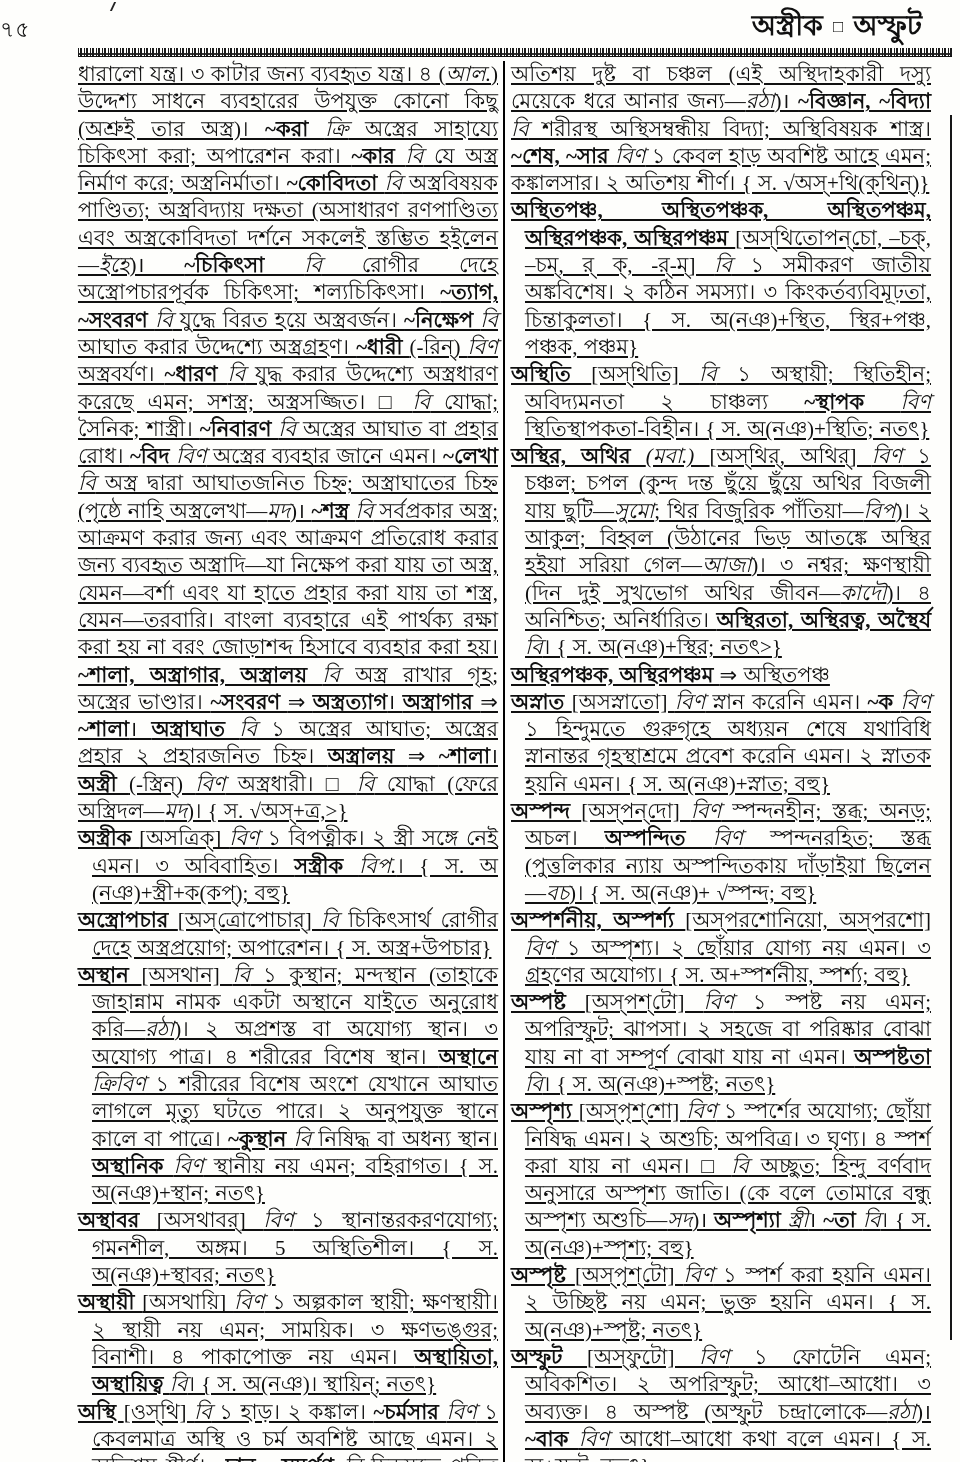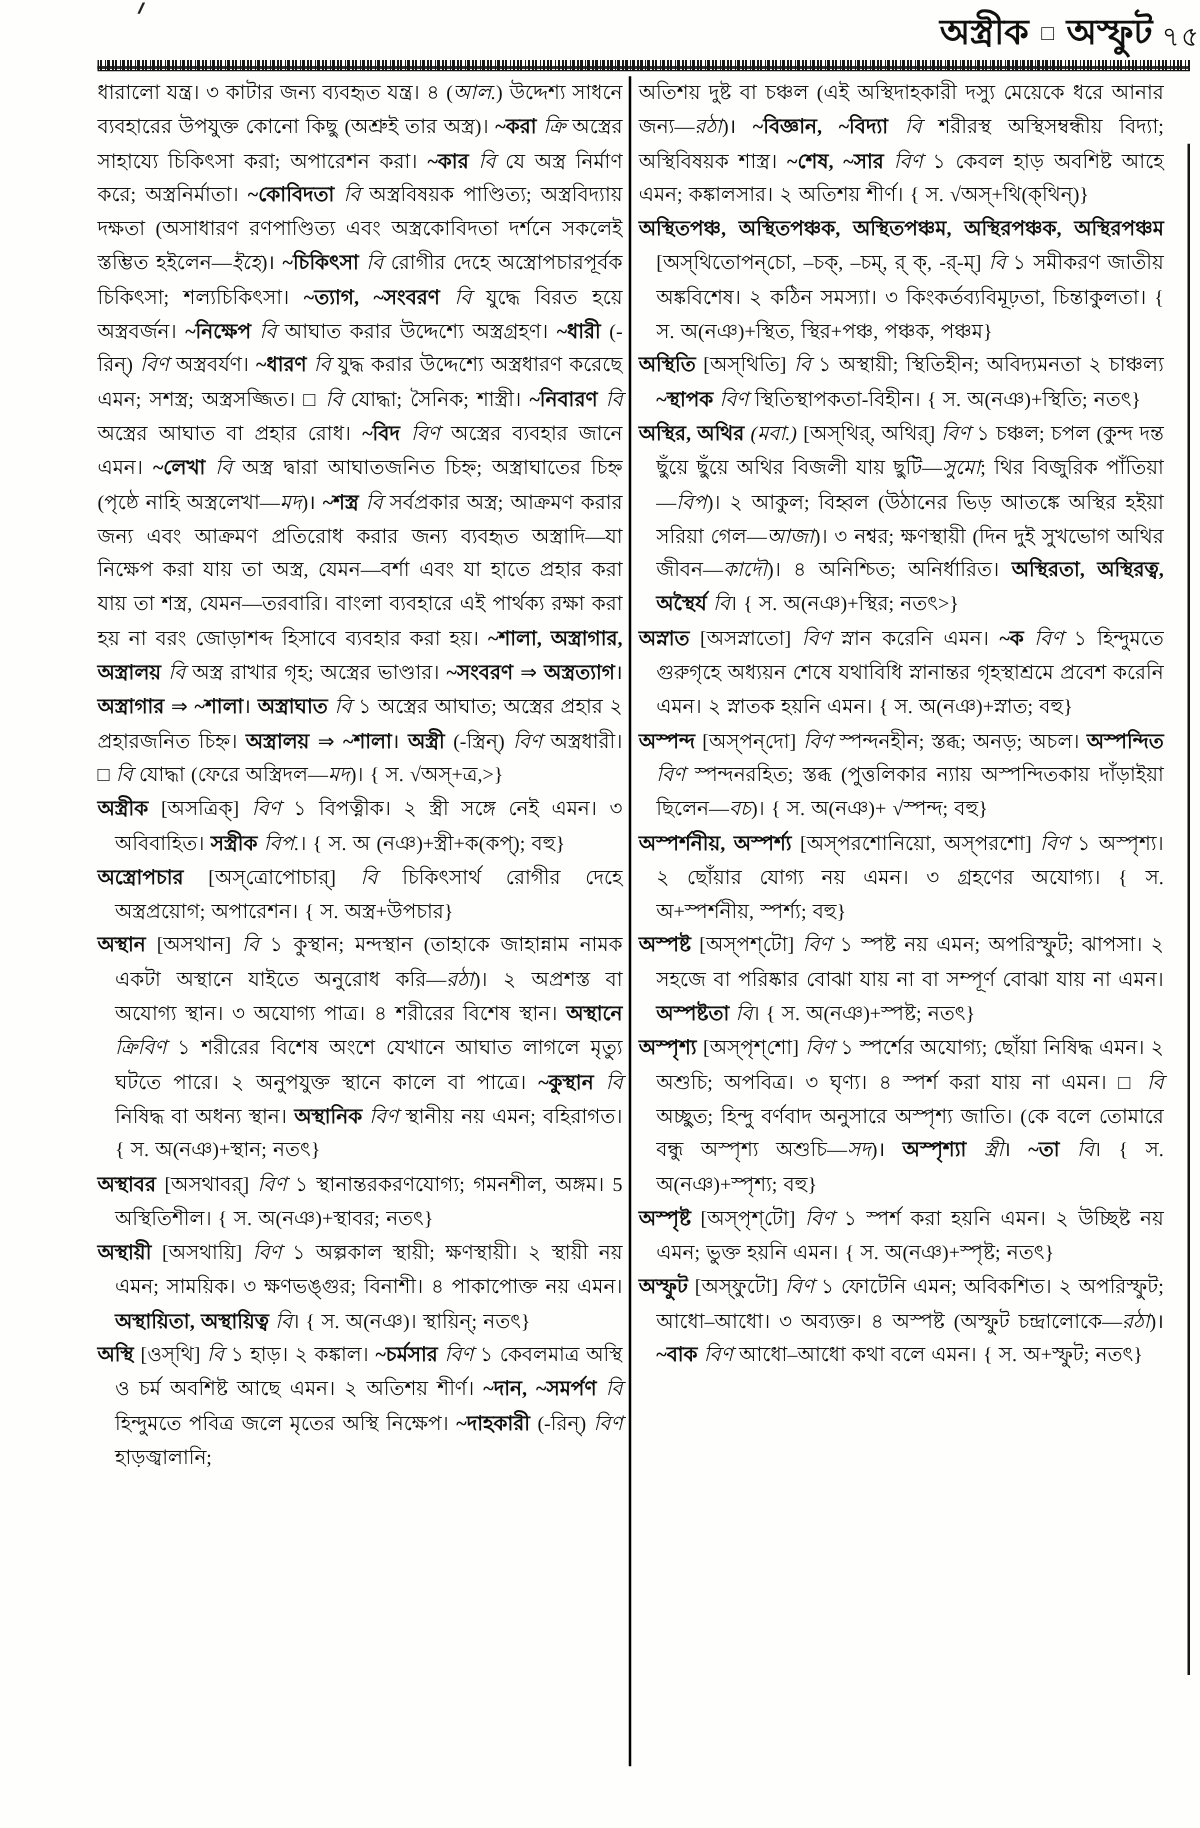--- a/index.html
+++ b/index.html
@@ -16,21 +16,21 @@
   .scan-mark {
     position: absolute; left: 112px; top: 2px;
     width: 10px; height: 9px;
     border-left: 2px solid #222;
     transform: skewX(-25deg);
   }
 
   .header { position: relative; height: 46px; }
   .pageno {
     position: absolute; left: 0; right: 0; top: 12px;
-    text-align: right;
+    text-align: left;
     font-size: 22px; letter-spacing: 1px;
   }
   .guide {
     position: absolute; right: 38px; top: 4px;
     font-size: 28px; font-weight: bold;
     white-space: nowrap;
     text-align: right;
   }
   .guide .sq {
     font-weight: normal; font-size: 17px;
@@ -57,26 +57,27 @@
     margin: 0 6px 0 5px;
     min-height: 1352px;
   }
   .edge-line {
     position: absolute; right: 8px; top: 115px;
     width: 2px; height: 1225px; background: #151515;
   }
 
   p.entry {
     margin: 0;
-    font-size: 16px;
+    font-size: 21px;
     line-height: 27.3px;
     text-align: justify;
     padding-left: 14px;
     text-indent: -14px;
     word-spacing: 1px;
+    text-decoration: underline;
   }
   p.entry.cont { padding-left: 0; text-indent: 0; }
   .b { font-weight: bold; }
   .i { font-style: italic; }
 </style>
 </head>
 <body>
 
 <div class="page">
   <div class="scan-mark"></div>
@@ -99,20 +100,21 @@
         <p class="entry"><span class="b">অস্থাবর </span><span>[অসথাবর্] </span><span class="i">বিণ</span><span> ১ স্থানান্তরকরণযোগ্য; গমনশীল, অঙ্গম। 5 অস্থিতিশীল। { স. অ(নঞ)+স্থাবর; নতৎ}</span></p>
         <p class="entry"><span class="b">অস্থায়ী </span><span>[অসথায়ি] </span><span class="i">বিণ</span><span> ১ অল্পকাল স্থায়ী; ক্ষণস্থায়ী। ২ স্থায়ী নয় এমন; সাময়িক। ৩ ক্ষণভঙ্গুর; বিনাশী। ৪ পাকাপোক্ত নয় এমন। </span><span class="b">অস্থায়িতা, অস্থায়িত্ব </span><span class="i">বি</span><span>। { স. অ(নঞ)। স্থায়িন্; নতৎ}</span></p>
         <p class="entry"><span class="b">অস্থি </span><span>[ওস্‌থি] </span><span class="i">বি</span><span> ১ হাড়। ২ কঙ্কাল। </span><span class="b">~চর্মসার </span><span class="i">বিণ</span><span> ১ কেবলমাত্র অস্থি ও চর্ম অবশিষ্ট আছে এমন। ২ অতিশয় শীর্ণ। </span><span class="b">~দান, ~সমর্পণ </span><span class="i">বি</span><span> হিন্দুমতে পবিত্র জলে মৃতের অস্থি নিক্ষেপ। </span><span class="b">~দাহকারী </span><span>(-রিন্) </span><span class="i">বিণ</span><span> হাড়জ্বালানি;</span></p>
       </div>
     <div class="divider"></div>
     <div class="col" id="col-right">
         <p class="entry cont"><span>অতিশয় দুষ্ট বা চঞ্চল (এই অস্থিদাহকারী দস্যু মেয়েকে ধরে আনার জন্য—</span><span class="i">রঠা</span><span>)। </span><span class="b">~বিজ্ঞান, ~বিদ্যা </span><span class="i">বি</span><span> শরীরস্থ অস্থিসম্বন্ধীয় বিদ্যা; অস্থিবিষয়ক শাস্ত্র। </span><span class="b">~শেষ, ~সার </span><span class="i">বিণ</span><span> ১ কেবল হাড় অবশিষ্ট আহে এমন; কঙ্কালসার। ২ অতিশয় শীর্ণ। { স. √অস্+থি(ক্‌থিন্)}</span></p>
         <p class="entry"><span class="b">অস্থিতপঞ্চ, অস্থিতপঞ্চক, অস্থিতপঞ্চম, অস্থিরপঞ্চক, অস্থিরপঞ্চম </span><span>[অস্‌থিতোপন্‌চো, –চক্, –চম্, র্ ক্, -র্-ম্] </span><span class="i">বি</span><span> ১ সমীকরণ জাতীয় অঙ্কবিশেষ। ২ কঠিন সমস্যা। ৩ কিংকর্তব্যবিমূঢ়তা, চিন্তাকুলতা। { স. অ(নঞ)+স্থিত, স্থির+পঞ্চ, পঞ্চক, পঞ্চম}</span></p>
         <p class="entry"><span class="b">অস্থিতি </span><span>[অস্‌থিতি] </span><span class="i">বি</span><span> ১ অস্থায়ী; স্থিতিহীন; অবিদ্যমনতা ২ চাঞ্চল্য </span><span class="b">~স্থাপক </span><span class="i">বিণ</span><span> স্থিতিস্থাপকতা-বিহীন। { স. অ(নঞ)+স্থিতি; নতৎ}</span></p>
         <p class="entry"><span class="b">অস্থির, অথির </span><span class="i">(মবা.) </span><span>[অস্‌থির্, অথির্] </span><span class="i">বিণ</span><span> ১ চঞ্চল; চপল (কুন্দ দন্ত ছুঁয়ে ছুঁয়ে অথির বিজলী যায় ছুটি—</span><span class="i">সুমো</span><span>; থির বিজুরিক পাঁতিয়া—</span><span class="i">বিপ</span><span>)। ২ আকুল; বিহ্বল (উঠানের ভিড় আতঙ্কে অস্থির হইয়া সরিয়া গেল—</span><span class="i">আজা</span><span>)। ৩ নশ্বর; ক্ষণস্থায়ী (দিন দুই সুখভোগ অথির জীবন—</span><span class="i">কাদৌ</span><span>)। ৪ অনিশ্চিত; অনির্ধারিত। </span><span class="b">অস্থিরতা, অস্থিরত্ব, অস্থৈর্য </span><span class="i">বি</span><span>। { স. অ(নঞ)+স্থির; নতৎ&gt;}</span></p>
+        <p class="entry"><span class="b">অস্থিরপঞ্চক, অস্থিরপঞ্চম </span><span>⇒ অস্থিতপঞ্চ</span></p>
         <p class="entry"><span class="b">অস্নাত </span><span>[অসস্নাতো] </span><span class="i">বিণ</span><span> স্নান করেনি এমন। </span><span class="b">~ক </span><span class="i">বিণ</span><span> ১ হিন্দুমতে গুরুগৃহে অধ্যয়ন শেষে যথাবিধি স্নানান্তর গৃহস্থাশ্রমে প্রবেশ করেনি এমন। ২ স্নাতক হয়নি এমন। { স. অ(নঞ)+স্নাত; বহু}</span></p>
         <p class="entry"><span class="b">অস্পন্দ </span><span>[অস্‌পন্‌দো] </span><span class="i">বিণ</span><span> স্পন্দনহীন; স্তব্ধ; অনড়; অচল। </span><span class="b">অস্পন্দিত </span><span class="i">বিণ</span><span> স্পন্দনরহিত; স্তব্ধ (পুত্তলিকার ন্যায় অস্পন্দিতকায় দাঁড়াইয়া ছিলেন—</span><span class="i">বচ</span><span>)। { স. অ(নঞ)+ √স্পন্দ; বহু}</span></p>
         <p class="entry"><span class="b">অস্পর্শনীয়, অস্পর্শ্য </span><span>[অস্‌পরশোনিয়ো, অস্‌পরশো] </span><span class="i">বিণ</span><span> ১ অস্পৃশ্য। ২ ছোঁয়ার যোগ্য নয় এমন। ৩ গ্রহণের অযোগ্য। { স. অ+স্পর্শনীয়, স্পর্শ্য; বহু}</span></p>
         <p class="entry"><span class="b">অস্পষ্ট </span><span>[অস্‌পশ্‌টো] </span><span class="i">বিণ</span><span> ১ স্পষ্ট নয় এমন; অপরিস্ফুট; ঝাপসা। ২ সহজে বা পরিষ্কার বোঝা যায় না বা সম্পূর্ণ বোঝা যায় না এমন। </span><span class="b">অস্পষ্টতা </span><span class="i">বি</span><span>। { স. অ(নঞ)+স্পষ্ট; নতৎ}</span></p>
         <p class="entry"><span class="b">অস্পৃশ্য </span><span>[অস্‌পৃশ্‌শো] </span><span class="i">বিণ</span><span> ১ স্পর্শের অযোগ্য; ছোঁয়া নিষিদ্ধ এমন। ২ অশুচি; অপবিত্র। ৩ ঘৃণ্য। ৪ স্পর্শ করা যায় না এমন। □ </span><span class="i">বি</span><span> অচ্ছুত; হিন্দু বর্ণবাদ অনুসারে অস্পৃশ্য জাতি। (কে বলে তোমারে বন্ধু অস্পৃশ্য অশুচি—</span><span class="i">সদ</span><span>)। </span><span class="b">অস্পৃশ্যা </span><span class="i">স্ত্রী</span><span>। </span><span class="b">~তা </span><span class="i">বি</span><span>। { স. অ(নঞ)+স্পৃশ্য; বহু}</span></p>
         <p class="entry"><span class="b">অস্পৃষ্ট </span><span>[অস্‌পৃশ্‌টো] </span><span class="i">বিণ</span><span> ১ স্পর্শ করা হয়নি এমন। ২ উচ্ছিষ্ট নয় এমন; ভুক্ত হয়নি এমন। { স. অ(নঞ)+স্পৃষ্ট; নতৎ}</span></p>
         <p class="entry"><span class="b">অস্ফুট </span><span>[অস্‌ফুটো] </span><span class="i">বিণ</span><span> ১ ফোটেনি এমন; অবিকশিত। ২ অপরিস্ফুট; আধো–আধো। ৩ অব্যক্ত। ৪ অস্পষ্ট (অস্ফুট চন্দ্রালোকে—</span><span class="i">রঠা</span><span>)। </span><span class="b">~বাক </span><span class="i">বিণ</span><span> আধো–আধো কথা বলে এমন। { স. অ+স্ফুট; নতৎ}</span></p>
       </div>
   </div>
 

